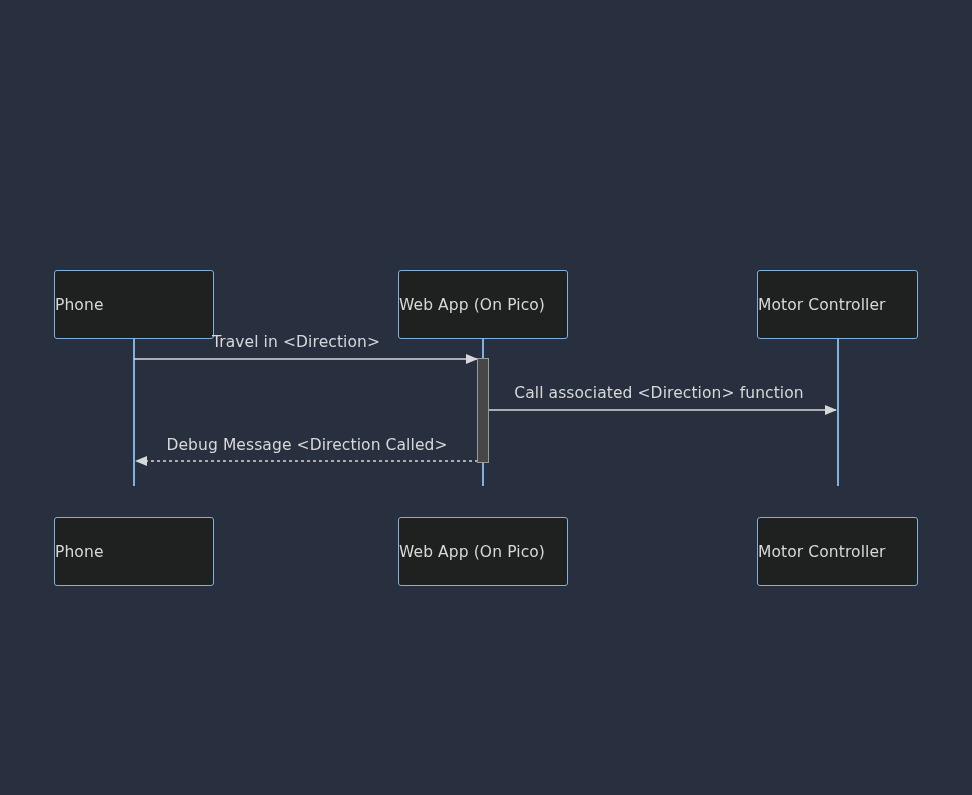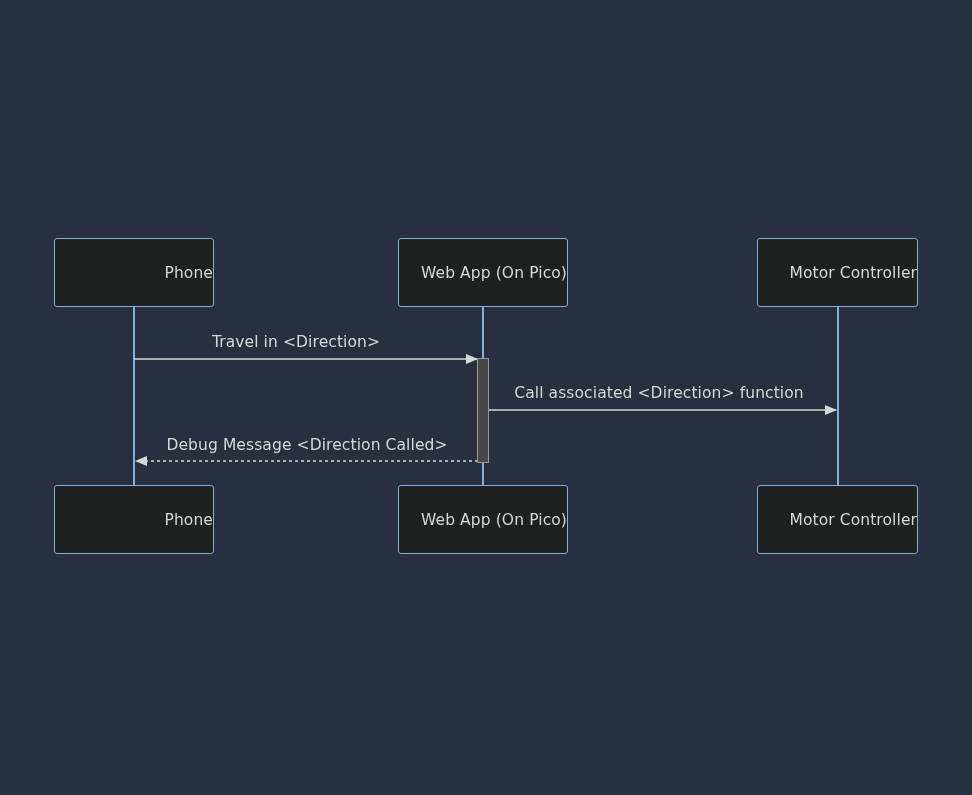--- a/index.html
+++ b/index.html
@@ -27,21 +27,22 @@
     height: 795px;
   }
   .actor-box {
     position: absolute;
     box-sizing: border-box;
     background: #1f2020;
     border: 1px solid #81b1db;
     border-radius: 3px;
     display: flex;
     align-items: center;
-    justify-content: flex-end;
+    justify-content: flex-start;
+    margin-top: 32px;
   }
   .actor-label {
     color: #d7d8d9;
     font-size: 15.5px;
     font-family: "DejaVu Sans", sans-serif;
     letter-spacing: 0.1px;
     white-space: nowrap;
   }
   .msg-label {
     position: absolute;

